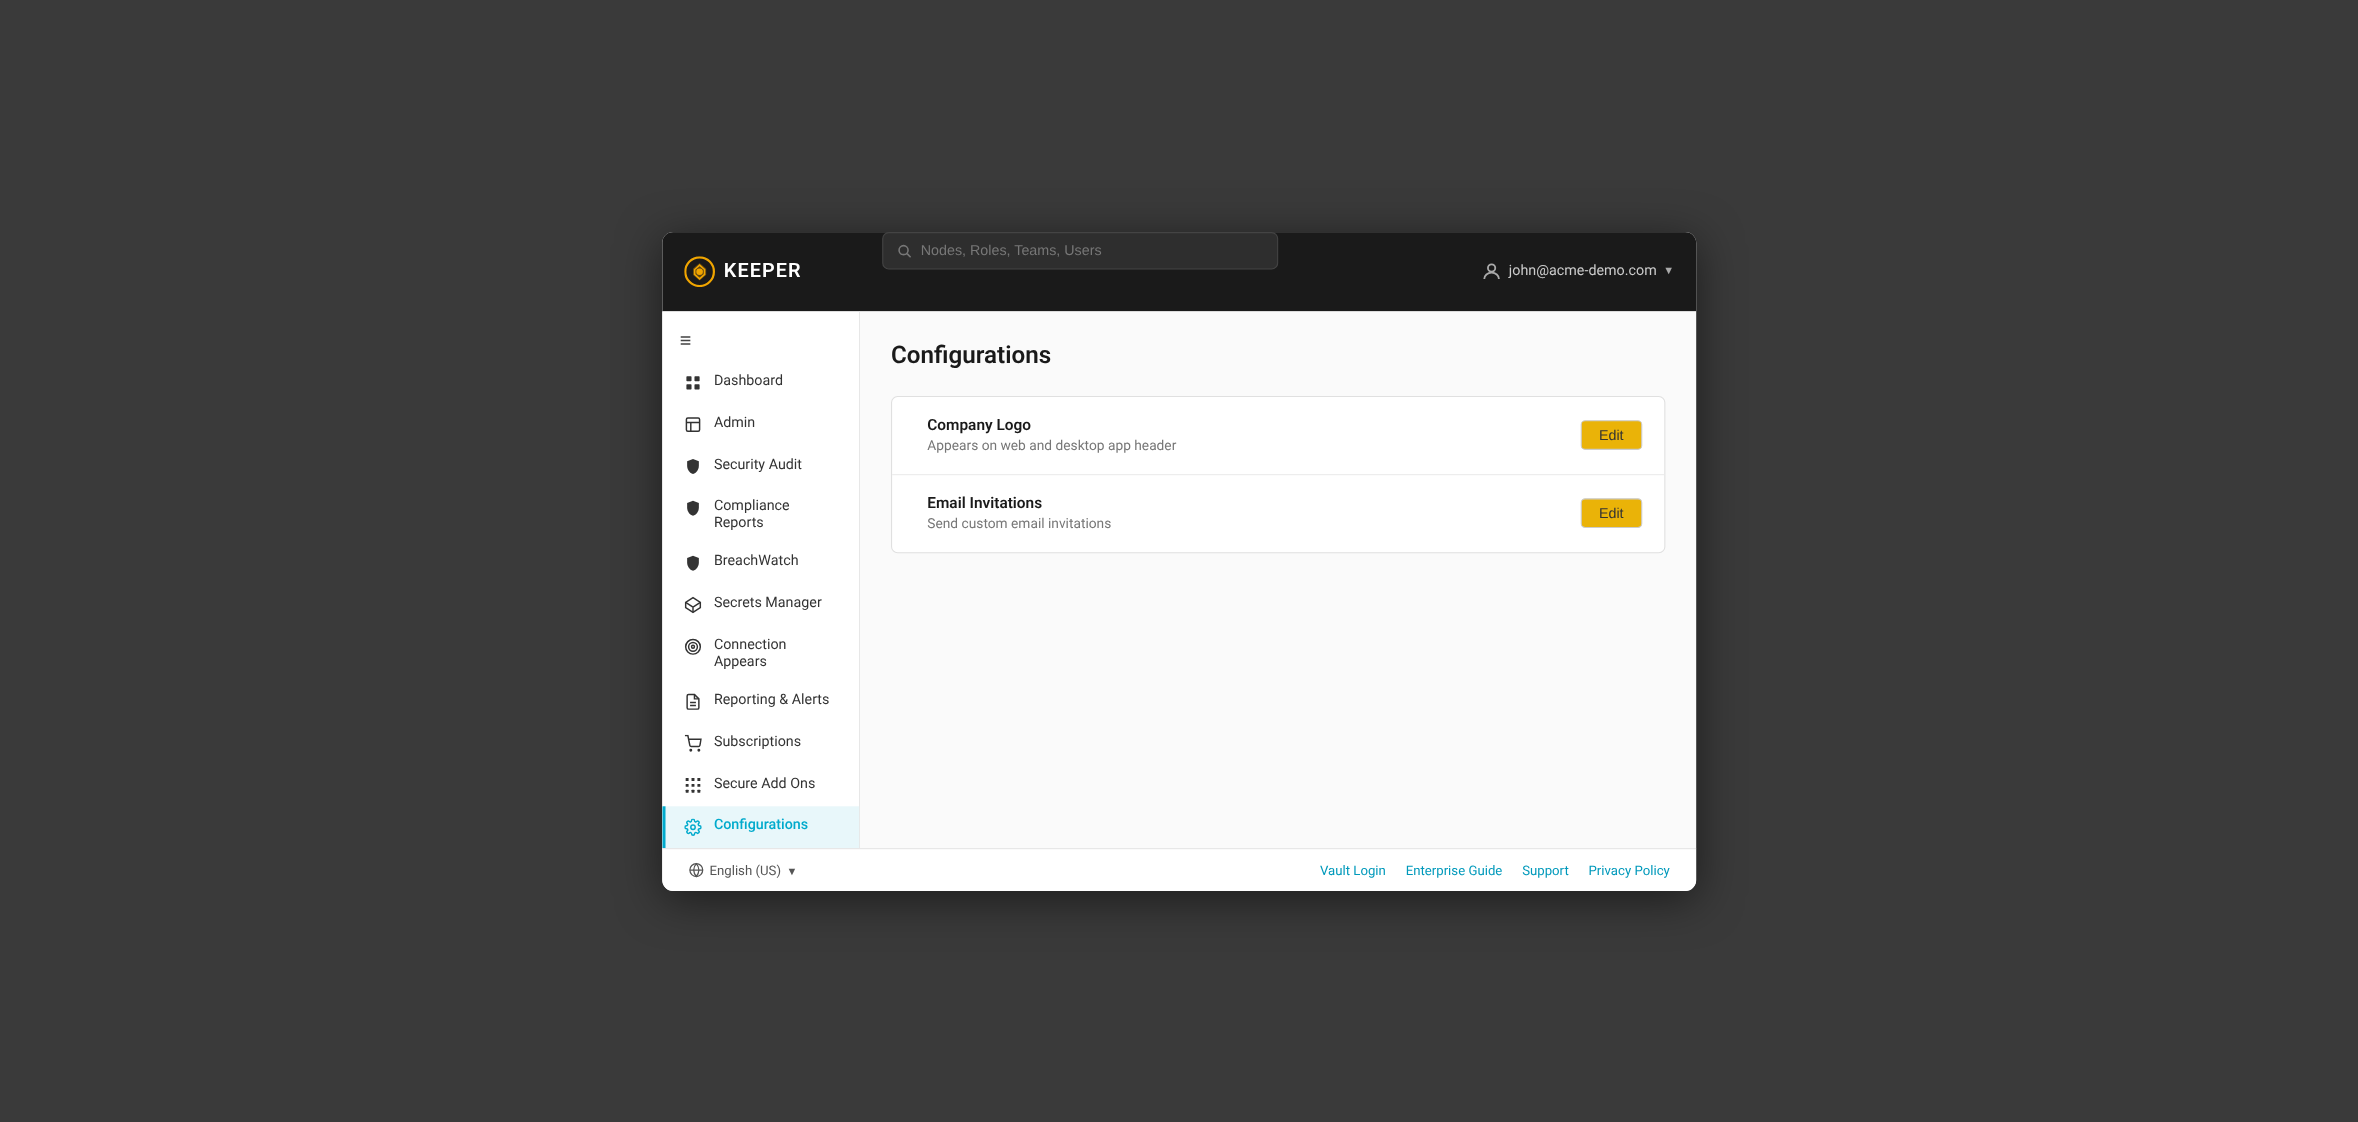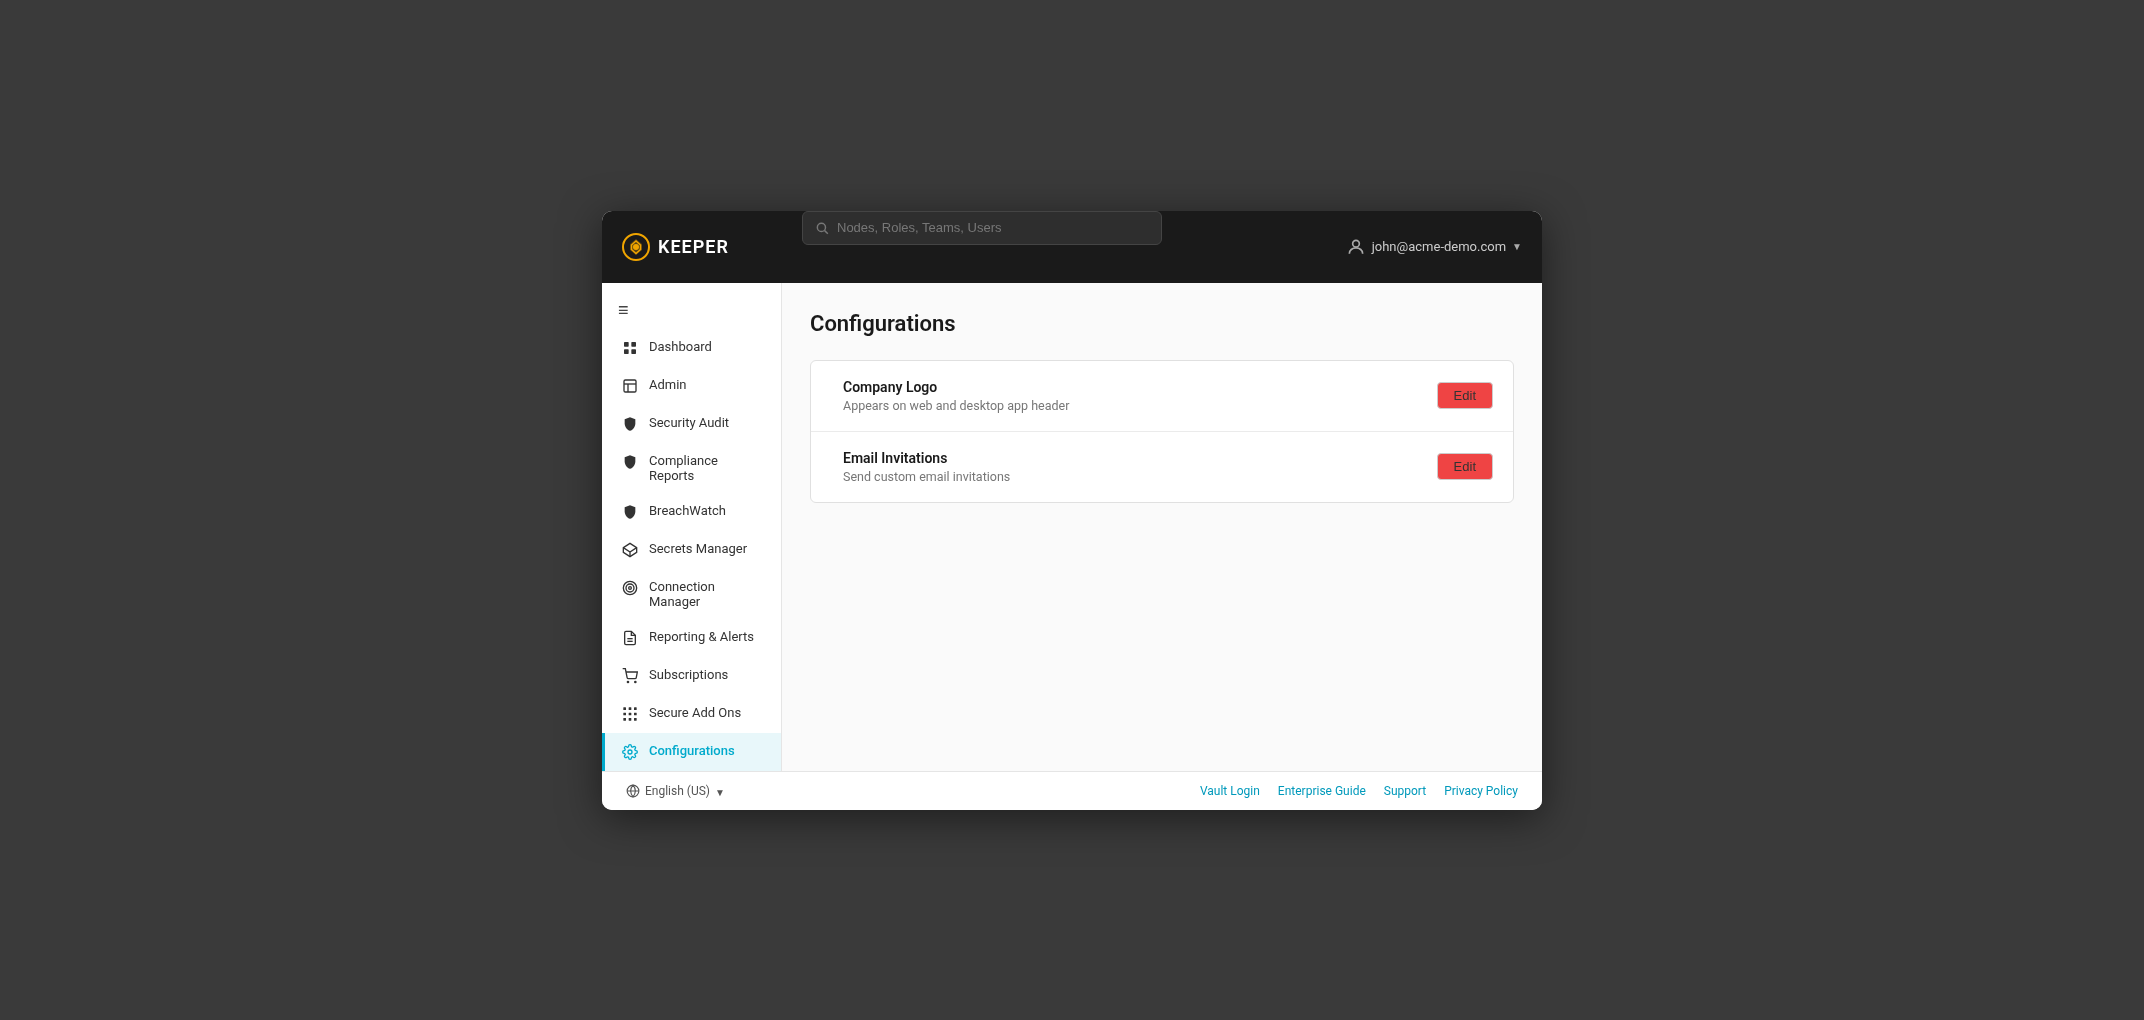--- a/index.html
+++ b/index.html
@@ -202,21 +202,21 @@
       color: #1a1a1a;
       margin-bottom: 3px;
     }
 
     .config-desc {
       font-size: 12.5px;
       color: #777;
     }
 
     .edit-btn {
-      background: #ef4444;
+      background: #eab308;
       border: 1px solid #ccc;
       border-radius: 4px;
       padding: 5px 16px;
       font-size: 13px;
       color: #333;
       cursor: pointer;
       flex-shrink: 0;
     }
 
     
@@ -352,21 +352,21 @@
       </div>
 
       <div class="nav-item">
         <span class="nav-icon">
           <svg width="16" height="16" viewBox="0 0 24 24" fill="none" stroke="currentColor" stroke-width="2">
             <circle cx="12" cy="12" r="10"></circle>
             <circle cx="12" cy="12" r="6"></circle>
             <circle cx="12" cy="12" r="2"></circle>
           </svg>
         </span>
-        <span>Connection Manager</span>
+        <span>Connection Appears</span>
       </div>
 
       <div class="nav-item">
         <span class="nav-icon">
           <svg width="16" height="16" viewBox="0 0 24 24" fill="none" stroke="currentColor" stroke-width="2">
             <path d="M14 2H6a2 2 0 0 0-2 2v16a2 2 0 0 0 2 2h12a2 2 0 0 0 2-2V8z"></path>
             <polyline points="14,2 14,8 20,8"></polyline>
             <line x1="8" y1="13" x2="16" y2="13"></line>
             <line x1="8" y1="17" x2="16" y2="17"></line>
           </svg>

